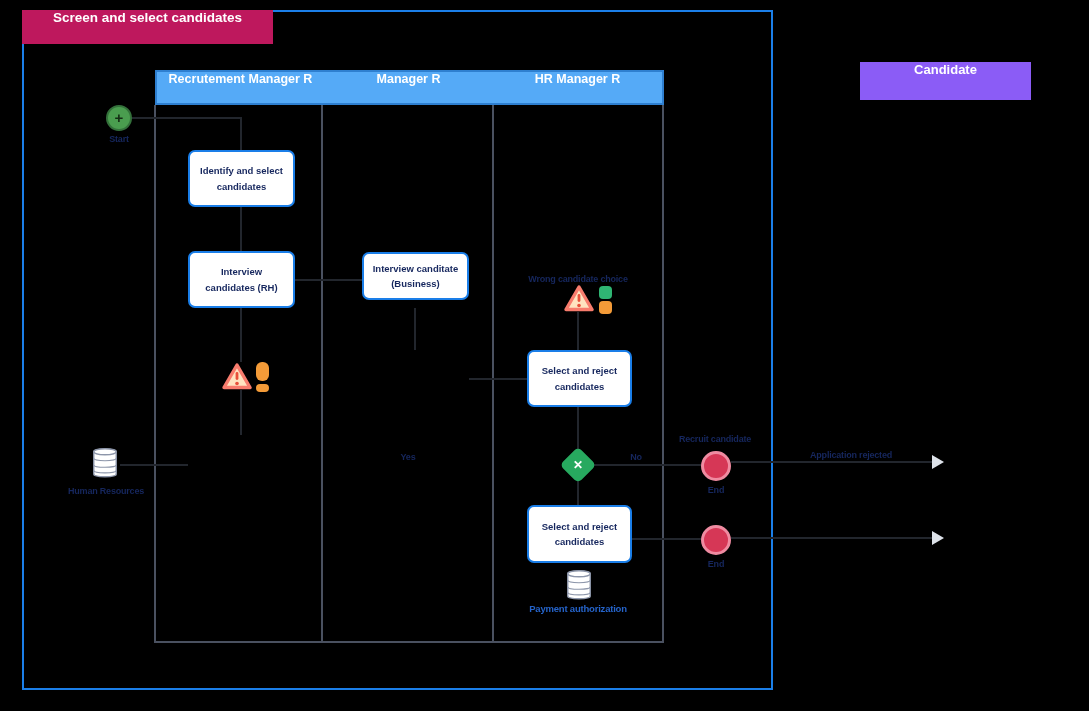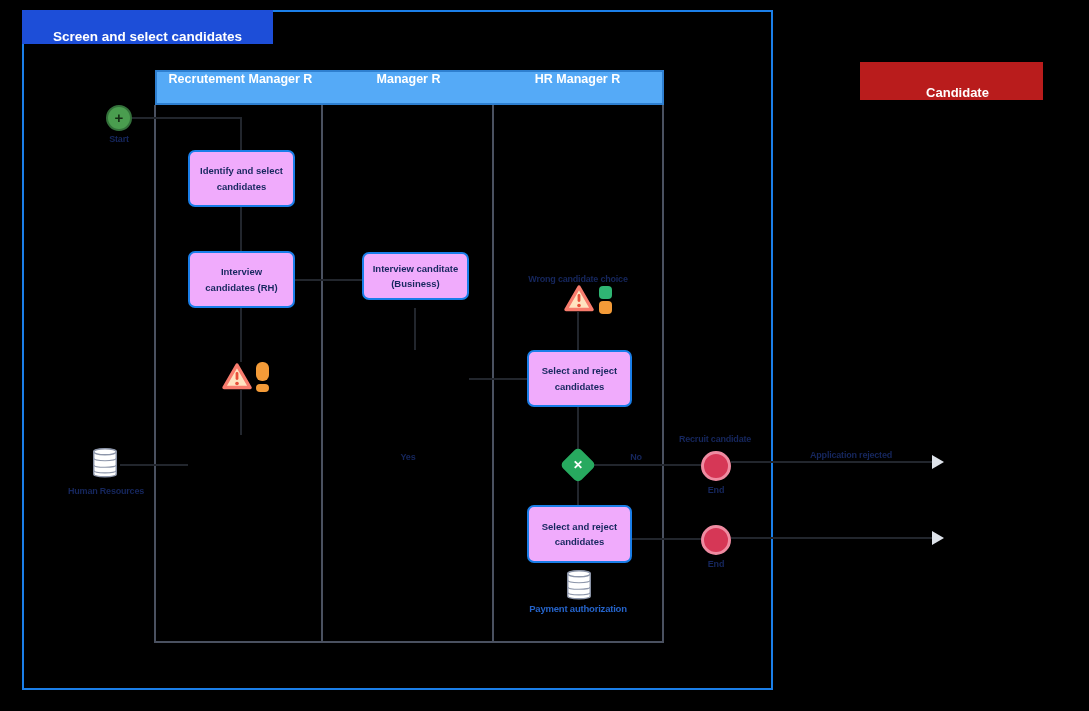--- a/index.html
+++ b/index.html
@@ -2,34 +2,34 @@
 <html><head>
 <meta charset="utf-8">
 <style>
   html,body{margin:0;padding:0;background:#000;}
   #stage{position:relative;width:1089px;height:711px;background:#000;overflow:hidden;
          font-family:"Liberation Sans",sans-serif;}
 
   
   .main-frame{position:absolute;left:22px;top:10px;width:751px;height:680px;
               border:2px solid #1b7fe8;box-sizing:border-box;}
-  .title-tab{position:absolute;left:22px;top:10px;width:251px;height:34px;background:#1d4ed8;
-             display:flex;align-items:flex-end;justify-content:center;color:#fff;
+  .title-tab{position:absolute;left:22px;top:10px;width:251px;height:34px;background:#be185d;
+             display:flex;align-items:flex-start;justify-content:center;color:#fff;
              font-size:13.5px;font-weight:bold;z-index:5;}
   .lane-header{position:absolute;left:155px;top:70px;width:509px;height:35px;background:#55aaf7;
                border:2px solid #2e7fd0;box-sizing:border-box;display:flex;z-index:4;}
   .lane-header .cell{display:flex;align-items:flex-start;justify-content:center;color:#fff;
                      font-size:12.5px;font-weight:bold;}
-  .cand-header{position:absolute;left:860px;top:62px;width:171px;height:38px;background:#b91c1c;
-               display:flex;align-items:flex-end;justify-content:center;color:#fff;
-               font-size:13px;font-weight:bold;padding-left:12px;}
+  .cand-header{position:absolute;left:860px;top:62px;width:171px;height:38px;background:#8b5cf6;
+               display:flex;align-items:flex-start;justify-content:center;color:#fff;
+               font-size:13px;font-weight:bold;}
   .lane-border{position:absolute;background:#4a5160;}
 
   
-  .task{position:absolute;background:#f0abfc;border:2px solid #1a7ee8;border-radius:7px;
+  .task{position:absolute;background:#ffffff;border:2px solid #1a7ee8;border-radius:7px;
         box-sizing:border-box;display:flex;align-items:center;justify-content:center;
         text-align:center;font-size:9.5px;font-weight:bold;color:#16275e;
         line-height:1.6;padding:0 6px;z-index:3;}
   .start-event{position:absolute;left:106px;top:105px;width:26px;height:26px;border-radius:50%;
                background:#4a9d4f;border:2px solid #33703a;box-sizing:border-box;
                display:flex;align-items:center;justify-content:center;z-index:3;}
   .start-event span{color:#142c14;font-size:15px;font-weight:bold;line-height:1;margin-top:-1px;}
   .end-event{position:absolute;width:30px;height:30px;border-radius:50%;background:#d63756;
              border:3px solid #ef8ba1;box-sizing:border-box;z-index:3;}
   .gateway{position:absolute;left:565px;top:452px;width:26px;height:26px;z-index:3;}

